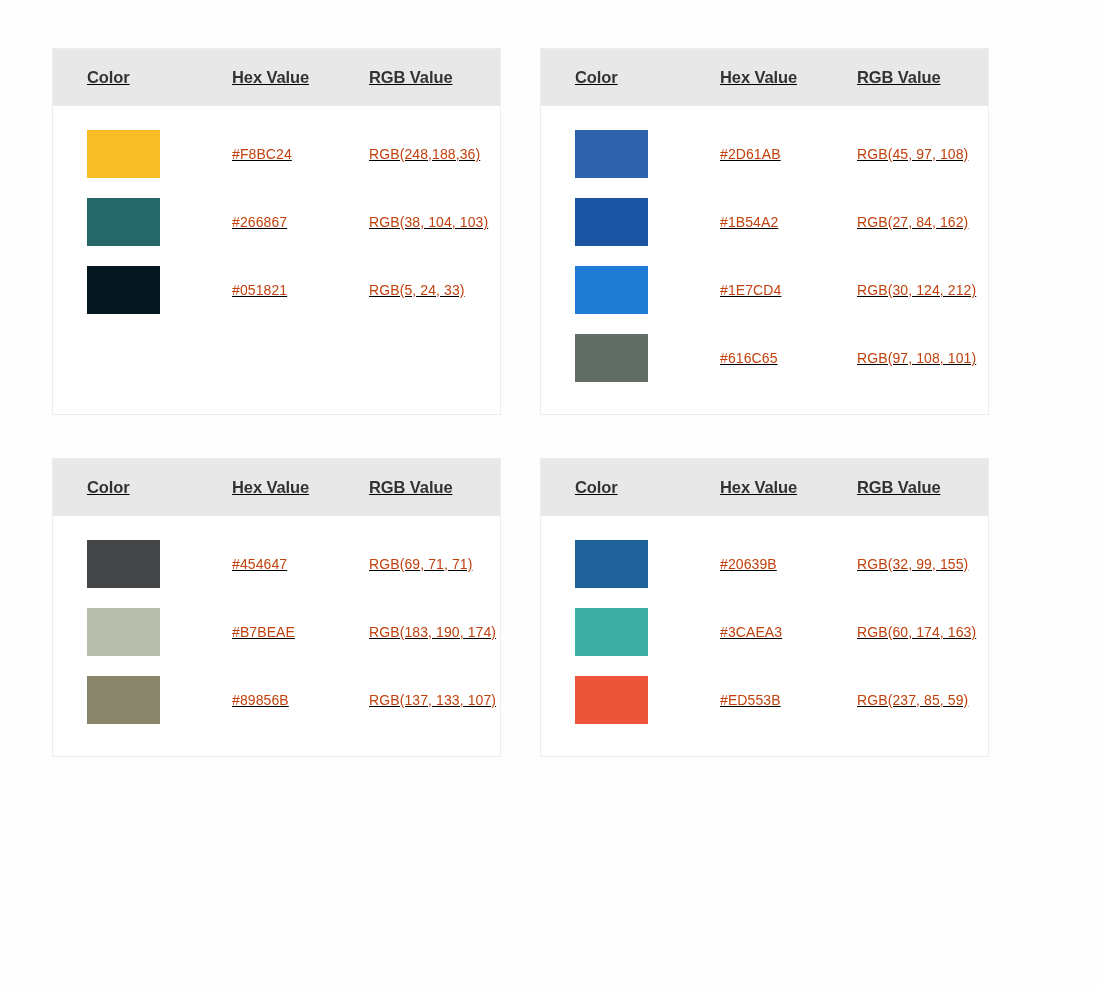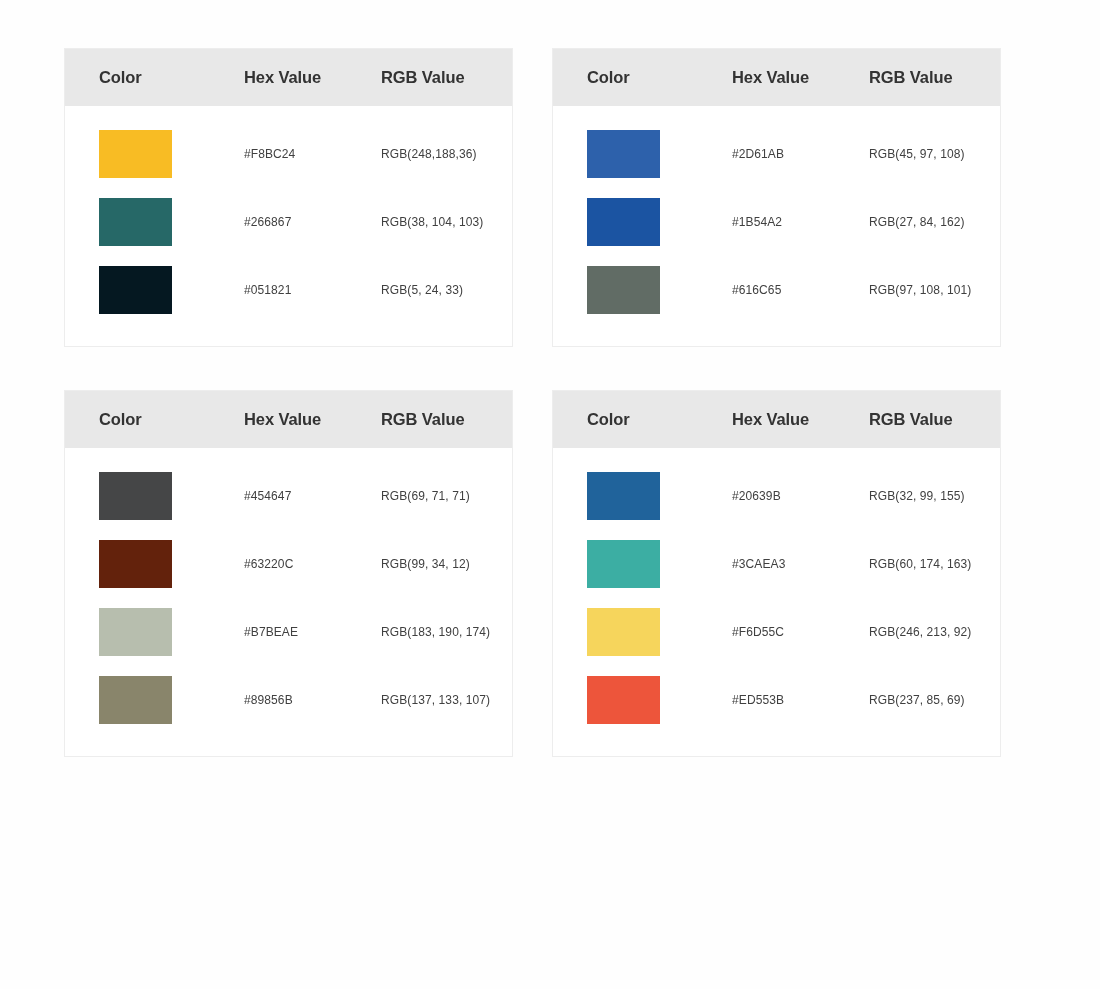--- a/index.html
+++ b/index.html
@@ -12,21 +12,22 @@
     background: #fefefe;
     font-family: "Liberation Sans", sans-serif;
     overflow: hidden;
   }
 
   .page {
     position: relative;
     width: 1100px;
     height: 989px;
     box-sizing: border-box;
-    padding: 48px 0 0 12px;
+    padding: 48px 0 0 0;
+    text-decoration: underline;
   }
 
   .grid {
     display: grid;
     grid-template-columns: 449px 449px;
     column-gap: 39px;
     row-gap: 43px;
     padding-left: 52px;
     padding-right: 58px;
     box-sizing: border-box;
@@ -70,22 +71,22 @@
     box-sizing: border-box;
   }
 
   .swatch {
     width: 73px;
     height: 48px;
     display: block;
   }
 
   .cell {
-    font-size: 12px;
-    color: #404040;
+    font-size: 14px;
+    color: #c2410c;
     white-space: nowrap;
     letter-spacing: 0.1px;
   }
 </style>
 </head>
 <body>
 
 <div class="page">
   <div class="grid" id="grid">
       <div class="card">
@@ -123,42 +124,42 @@
             <span class="swatch" style="background: rgb(45, 97, 171);"></span>
             <div class="cell">#2D61AB</div>
             <div class="cell">RGB(45, 97, 108)</div>
           </div>
           <div class="row">
             <span class="swatch" style="background: rgb(27, 84, 162);"></span>
             <div class="cell">#1B54A2</div>
             <div class="cell">RGB(27, 84, 162)</div>
           </div>
           <div class="row">
+            <span class="swatch" style="background: rgb(30, 124, 212);"></span>
+            <div class="cell">#1E7CD4</div>
+            <div class="cell">RGB(30, 124, 212)</div>
+          </div>
+          <div class="row">
             <span class="swatch" style="background: rgb(97, 108, 101);"></span>
             <div class="cell">#616C65</div>
             <div class="cell">RGB(97, 108, 101)</div>
           </div>
         </div>
       </div>
       <div class="card">
         <div class="card-head">
           <div class="th">Color</div>
           <div class="th">Hex Value</div>
           <div class="th">RGB Value</div>
         </div>
         <div class="card-body">
           <div class="row">
             <span class="swatch" style="background: rgb(69, 70, 71);"></span>
             <div class="cell">#454647</div>
             <div class="cell">RGB(69, 71, 71)</div>
-          </div>
-          <div class="row">
-            <span class="swatch" style="background: rgb(99, 34, 12);"></span>
-            <div class="cell">#63220C</div>
-            <div class="cell">RGB(99, 34, 12)</div>
           </div>
           <div class="row">
             <span class="swatch" style="background: rgb(183, 190, 174);"></span>
             <div class="cell">#B7BEAE</div>
             <div class="cell">RGB(183, 190, 174)</div>
           </div>
           <div class="row">
             <span class="swatch" style="background: rgb(137, 133, 107);"></span>
             <div class="cell">#89856B</div>
             <div class="cell">RGB(137, 133, 107)</div>
@@ -176,25 +177,20 @@
             <span class="swatch" style="background: rgb(32, 99, 155);"></span>
             <div class="cell">#20639B</div>
             <div class="cell">RGB(32, 99, 155)</div>
           </div>
           <div class="row">
             <span class="swatch" style="background: rgb(60, 174, 163);"></span>
             <div class="cell">#3CAEA3</div>
             <div class="cell">RGB(60, 174, 163)</div>
           </div>
           <div class="row">
-            <span class="swatch" style="background: rgb(246, 213, 92);"></span>
-            <div class="cell">#F6D55C</div>
-            <div class="cell">RGB(246, 213, 92)</div>
-          </div>
-          <div class="row">
             <span class="swatch" style="background: rgb(237, 85, 59);"></span>
             <div class="cell">#ED553B</div>
-            <div class="cell">RGB(237, 85, 69)</div>
+            <div class="cell">RGB(237, 85, 59)</div>
           </div>
         </div>
       </div>
     </div>
 </div>
 
 </body></html>

